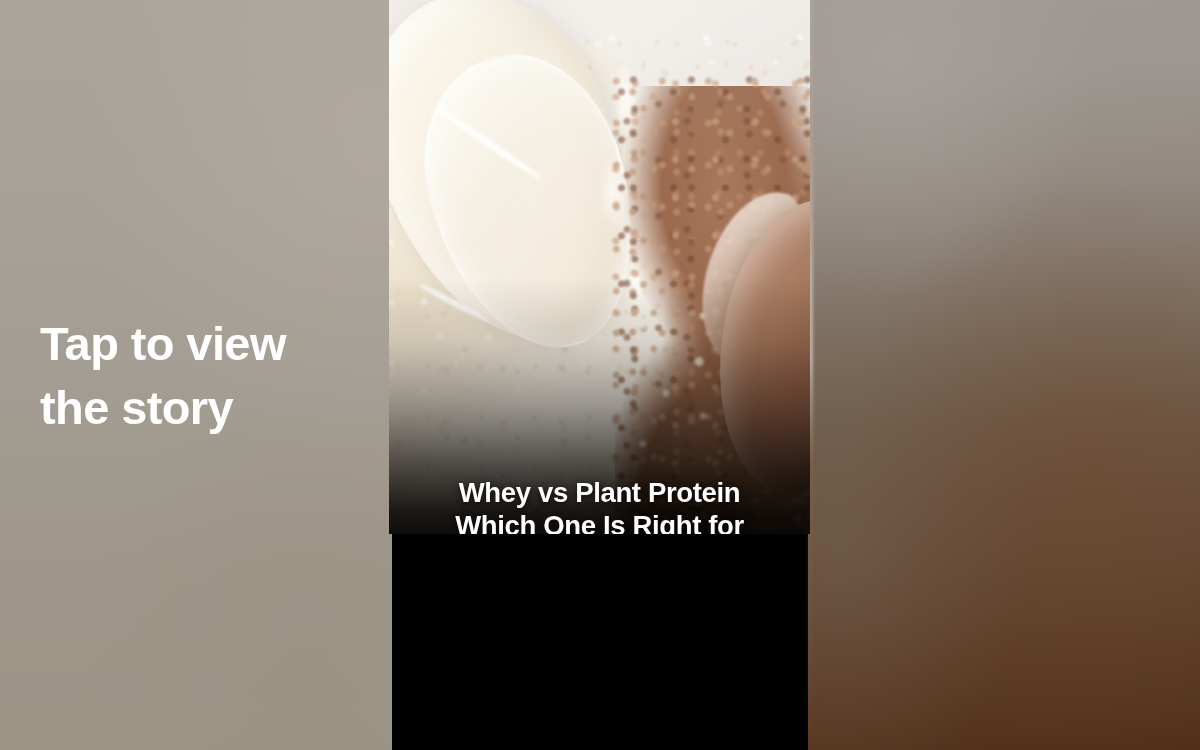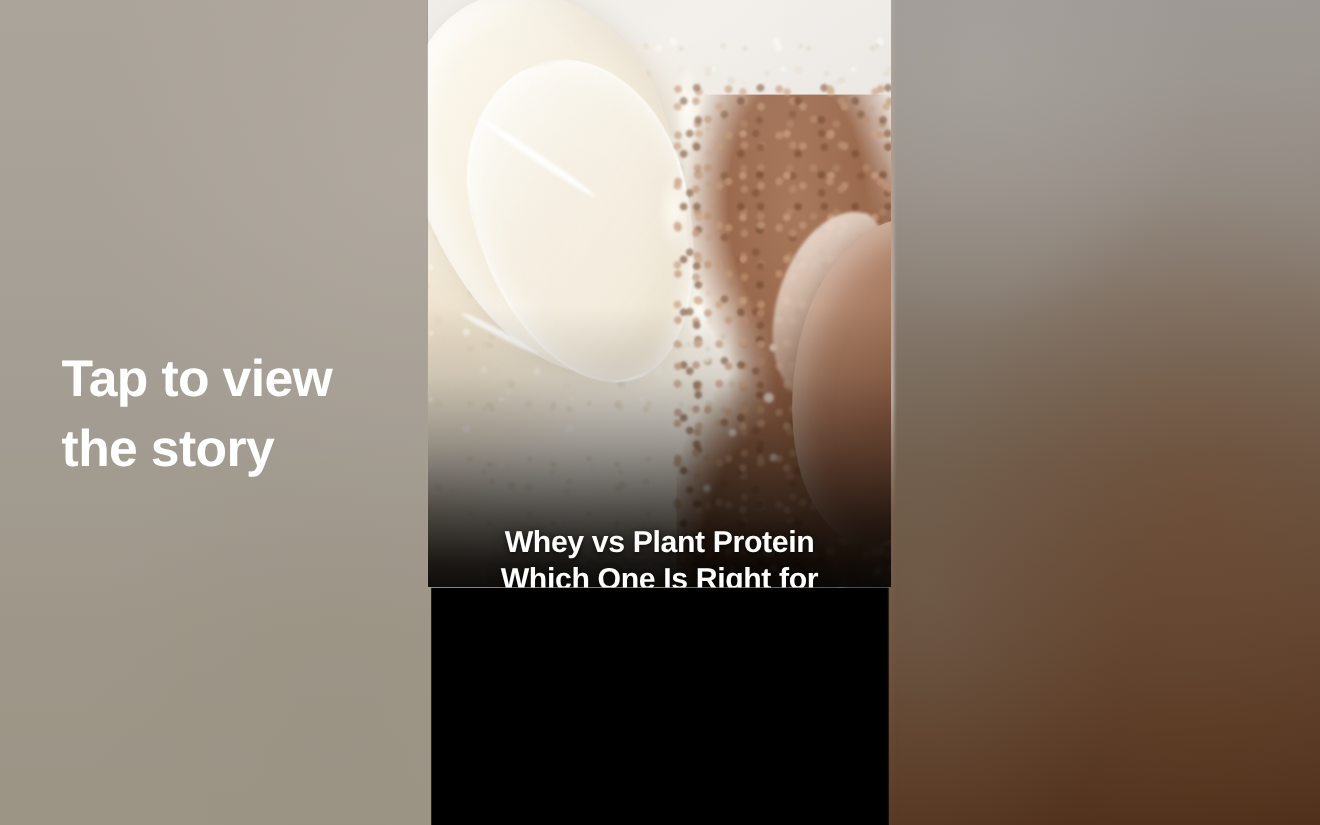--- a/index.html
+++ b/index.html
@@ -326,21 +326,20 @@
     left:40px; top:312px;
     width:330px;
     z-index:7;
     color:#FFFFFF;
     font-family:"Liberation Sans", sans-serif;
     font-weight:700;
     font-size:47px;
     line-height:64px;
     letter-spacing:-.6px;
     white-space:pre-line;
-    margin-left:16px;
   }
 </style>
 </head>
 <body>
 
 <div class="stage">
 
   <div class="backdrop">
     <div class="backdrop-left"></div>
     <div class="backdrop-right">

